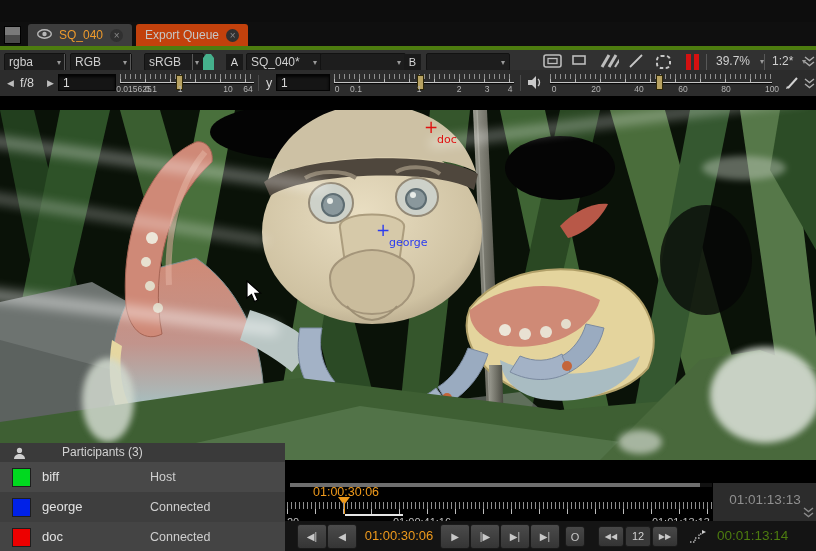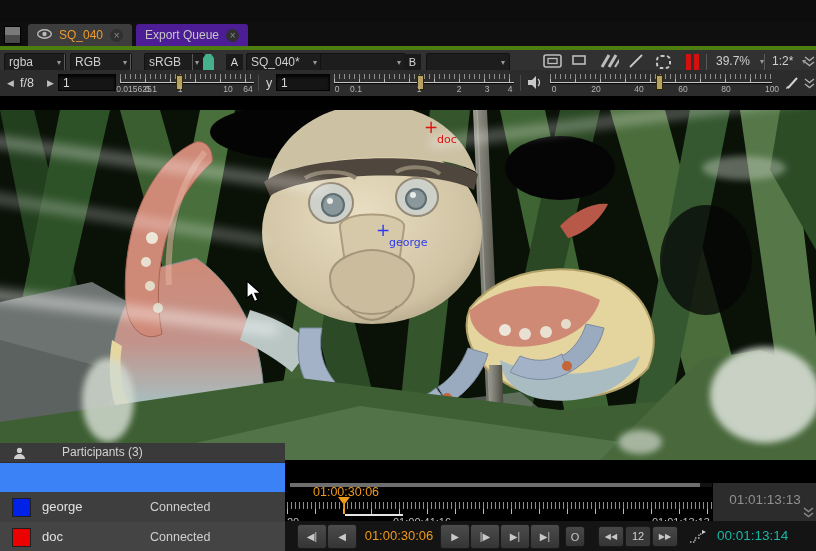--- a/index.html
+++ b/index.html
@@ -9,21 +9,21 @@
   .menubar{position:absolute;top:0;left:0;right:0;height:22px;background:#232323;border-bottom:1px solid #141414;
            display:flex;align-items:center;gap:17px;padding-left:9px;font-size:12px;color:#d4d4d4;}
   .menu-item{cursor:default;}
   
   .tabbar{position:absolute;top:22px;left:0;right:0;height:24px;background:#0f0f0f;}
   .layout-icon{position:absolute;left:4px;top:4px;width:15px;height:16px;border:1px solid #000;
                background:linear-gradient(180deg,#7a7a7a 0 8px,#4a4a4a 8px),linear-gradient(90deg,#6a6a6a 0 7px,#373737 7px);}
   .tab{position:absolute;top:2px;height:22px;display:flex;align-items:center;gap:7px;padding:0 9px;
        font-size:12px;border-radius:3px 3px 0 0;cursor:default;}
   .tab.active{left:28px;background:#3d3d3d;color:#ee9a2c;}
-  .tab.inactive{left:136px;background:#4c1d95;color:#c6c6c6;}
+  .tab.inactive{left:136px;background:#c2410c;color:#c6c6c6;}
   .tab-close{width:13px;height:13px;border-radius:50%;background:#303030;color:#8a8a8a;font-size:10px;
              line-height:13px;text-align:center;}
   .eye{display:inline-block;}
   
   .vtoolbar{position:absolute;top:46px;left:0;right:0;height:24px;background:#313131;
             border-top:4px solid #4d7c0f;border-bottom:1px solid #232323;font-size:12px;}
   .dd{position:absolute;top:3px;height:16px;background:#1d1d1d;border:1px solid #121212;border-radius:2px;
       color:#cfcfcf;display:flex;align-items:center;padding:0 4px;}
   .dd .caret{margin-left:auto;color:#9a9a9a;font-size:8px;padding-left:4px;}
   .ablab{position:absolute;top:4px;width:17px;height:16px;background:#1a1a1a;color:#d8d8d8;
@@ -89,21 +89,21 @@
         display:flex;align-items:center;justify-content:center;cursor:default;}
   .sbtn{position:absolute;top:5px;width:24px;height:19px;background:linear-gradient(#484848,#343434);
         border:1px solid #1a1a1a;border-radius:3px;color:#c8c8c8;font-size:8px;
         display:flex;align-items:center;justify-content:center;cursor:default;}
   .obtn{position:absolute;left:280px;top:5px;width:18px;height:19px;background:linear-gradient(#484848,#343434);
         border:1px solid #1a1a1a;border-radius:3px;color:#c8c8c8;font-size:11px;
         display:flex;align-items:center;justify-content:center;}
   .t-time{position:absolute;left:76px;top:7px;width:76px;font-size:13px;color:#ef9a1c;text-align:center;}
   .t-fps{position:absolute;left:340px;top:5px;width:24px;height:19px;background:#383838;border:1px solid #1a1a1a;
          border-radius:3px;color:#d2d2d2;font-size:11px;text-align:center;line-height:19px;}
-  .t-dur{position:absolute;left:432px;top:7px;font-size:13.5px;color:#14b8a6;}
+  .t-dur{position:absolute;left:432px;top:7px;font-size:13.5px;color:#4d7c0f;}
   .t-stairs{position:absolute;left:404px;top:8px;}
 </style>
 </head>
 <body>
 
 <div id="app">
 
 
   <div class="tabbar">
     <div class="layout-icon"></div>
@@ -412,20 +412,25 @@
   <div class="participants">
     <div class="p-header">
       <span class="p-icon">
         <svg width="13" height="13" viewBox="0 0 13 13">
             <circle cx="6.5" cy="3.4" r="2.6" fill="#cfcfcf"></circle>
             <path d="M1,12 C1,8.5 4,7 6.5,7 C9,7 12,8.5 12,12 Z" fill="#cfcfcf"></path>
           </svg>
       </span>
       <span class="p-title">Participants (3)</span>
     </div>
+    <div class="p-row r0">
+      <div class="p-swatch" style="background: rgb(0, 217, 31);"></div>
+      <span class="p-name">biff</span>
+      <span class="p-status">Host</span>
+    </div>
     <div class="p-row r1">
       <div class="p-swatch" style="background: rgb(0, 33, 232);"></div>
       <span class="p-name">george</span>
       <span class="p-status">Connected</span>
     </div>
     <div class="p-row r2">
       <div class="p-swatch" style="background: rgb(237, 0, 0);"></div>
       <span class="p-name">doc</span>
       <span class="p-status">Connected</span>
     </div>

